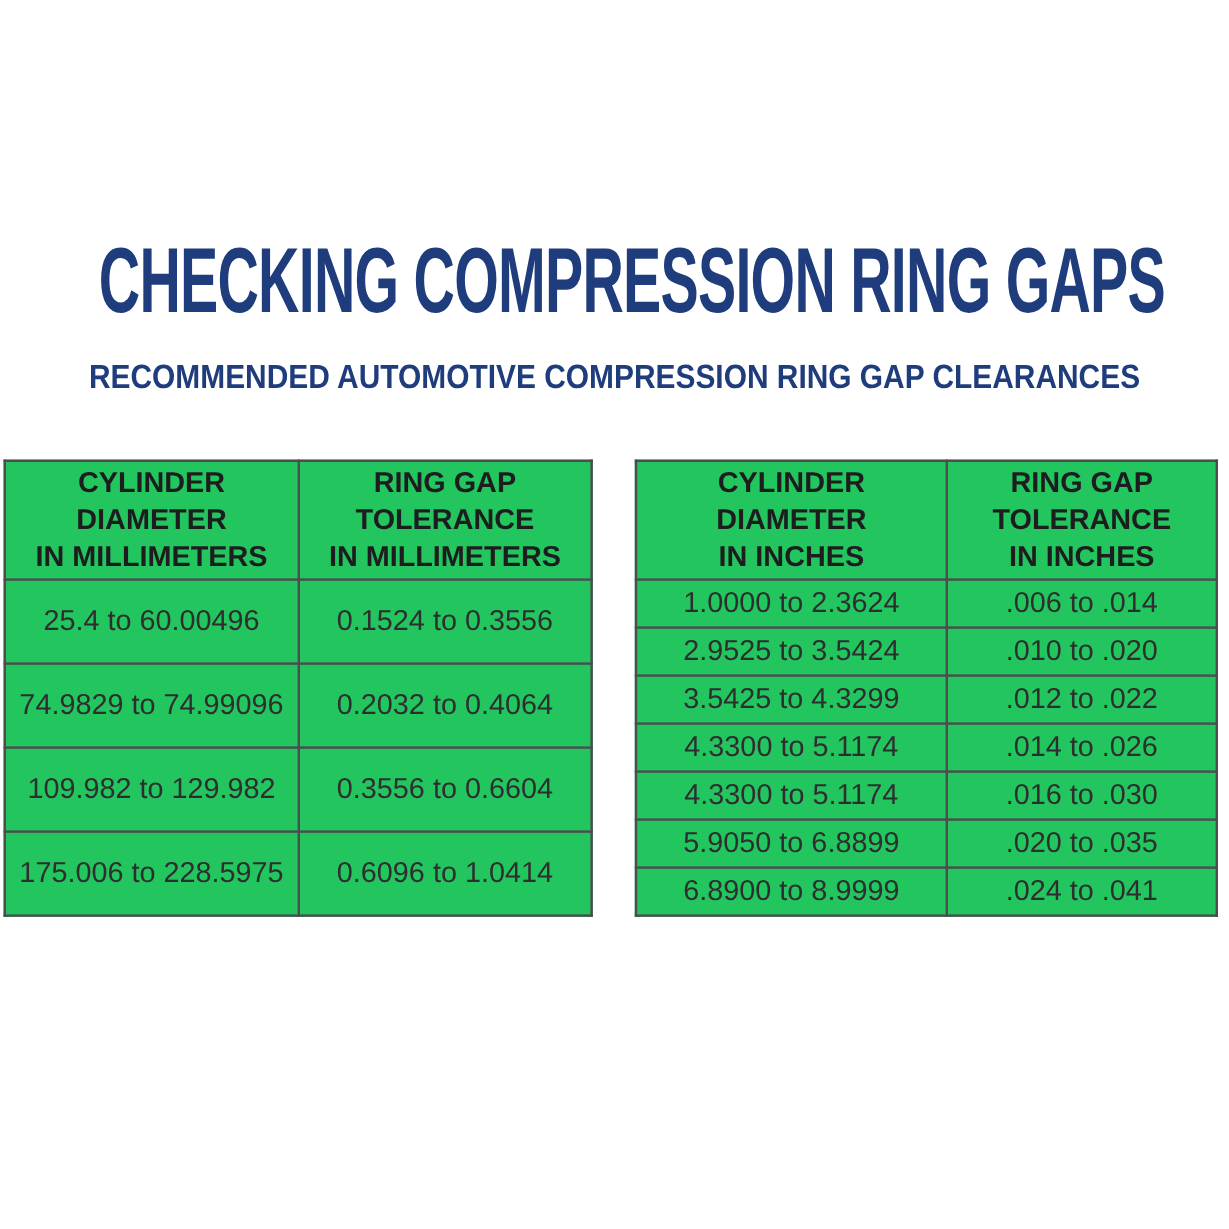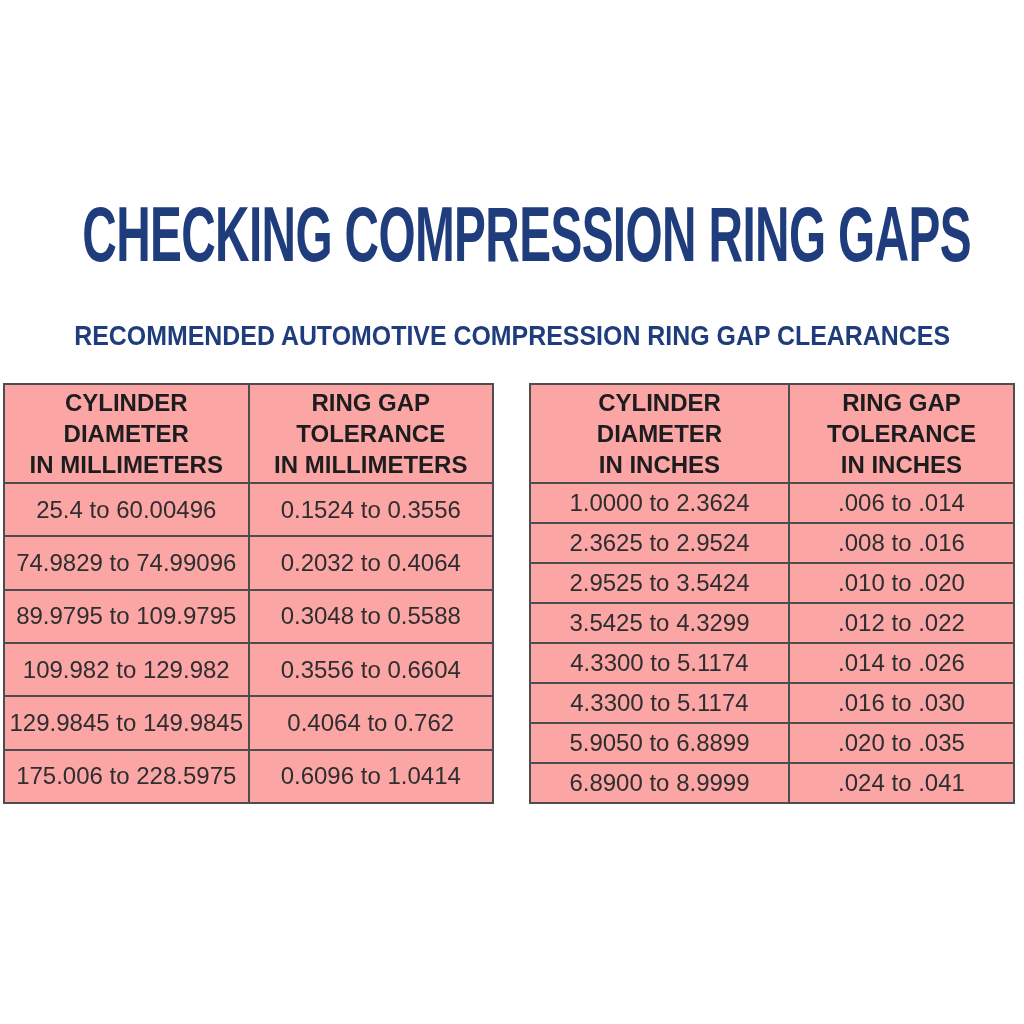--- a/index.html
+++ b/index.html
@@ -25,41 +25,41 @@
     line-height:1;
     white-space:nowrap;
     letter-spacing:-1px;
     color:var(--heading-blue);
     transform:scaleX(0.62);
     transform-origin:50% 50%;
   }
   .subtitle-row{
     position:absolute;
     top:300px;left:0;width:1024px;
-    display:flex;justify-content:center;margin-top:22px;
+    display:flex;justify-content:center;
   }
   .page-subtitle{
     font-size:28px;
     font-weight:bold;
     line-height:1;
     white-space:nowrap;
     color:var(--heading-blue);
     transform:scaleX(0.89);
     transform-origin:50% 50%;
   }
   .tables{
     position:absolute;
     top:383px;left:3px;
     display:flex;
     gap:35px;
   }
   table.spec-table{
     border-collapse:collapse;
     table-layout:fixed;
-    background:#fca5a5;
+    background:#22c55e;
   }
   #table-0{width:491px;}
   #table-1{width:486px;}
   #table-0 th:nth-child(1),#table-0 td:nth-child(1){width:50%;}
   #table-0 th:nth-child(2),#table-0 td:nth-child(2){width:50%;}
   #table-1 th:nth-child(1),#table-1 td:nth-child(1){width:53.5%;}
   #table-1 th:nth-child(2),#table-1 td:nth-child(2){width:46.5%;}
   table.spec-table th,
   table.spec-table td{
     border:2px solid var(--table-border);
@@ -114,30 +114,22 @@
         <tbody>
           <tr>
             <td>25.4 to 60.00496</td>
             <td>0.1524 to 0.3556</td>
           </tr>
           <tr>
             <td>74.9829 to 74.99096</td>
             <td>0.2032 to 0.4064</td>
           </tr>
           <tr>
-            <td>89.9795 to 109.9795</td>
-            <td>0.3048 to 0.5588</td>
-          </tr>
-          <tr>
             <td>109.982 to 129.982</td>
             <td>0.3556 to 0.6604</td>
-          </tr>
-          <tr>
-            <td>129.9845 to 149.9845</td>
-            <td>0.4064 to 0.762</td>
           </tr>
           <tr>
             <td>175.006 to 228.5975</td>
             <td>0.6096 to 1.0414</td>
           </tr>
         </tbody>
       </table>
     <table class="spec-table" id="table-1">
         <thead>
           <tr>
@@ -150,24 +142,20 @@
               <div>RING GAP</div>
               <div>TOLERANCE</div>
               <div>IN INCHES</div>
             </th>
           </tr>
         </thead>
         <tbody>
           <tr>
             <td>1.0000 to 2.3624</td>
             <td>.006 to .014</td>
-          </tr>
-          <tr>
-            <td>2.3625 to 2.9524</td>
-            <td>.008 to .016</td>
           </tr>
           <tr>
             <td>2.9525 to 3.5424</td>
             <td>.010 to .020</td>
           </tr>
           <tr>
             <td>3.5425 to 4.3299</td>
             <td>.012 to .022</td>
           </tr>
           <tr>

